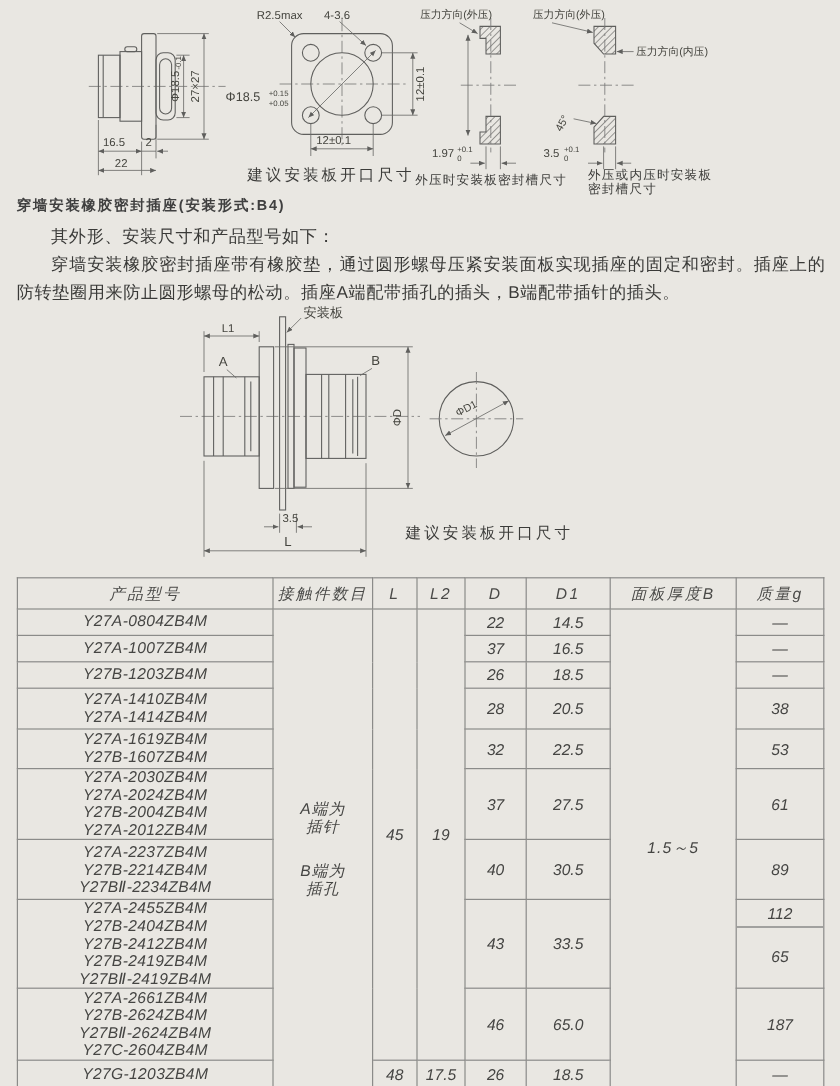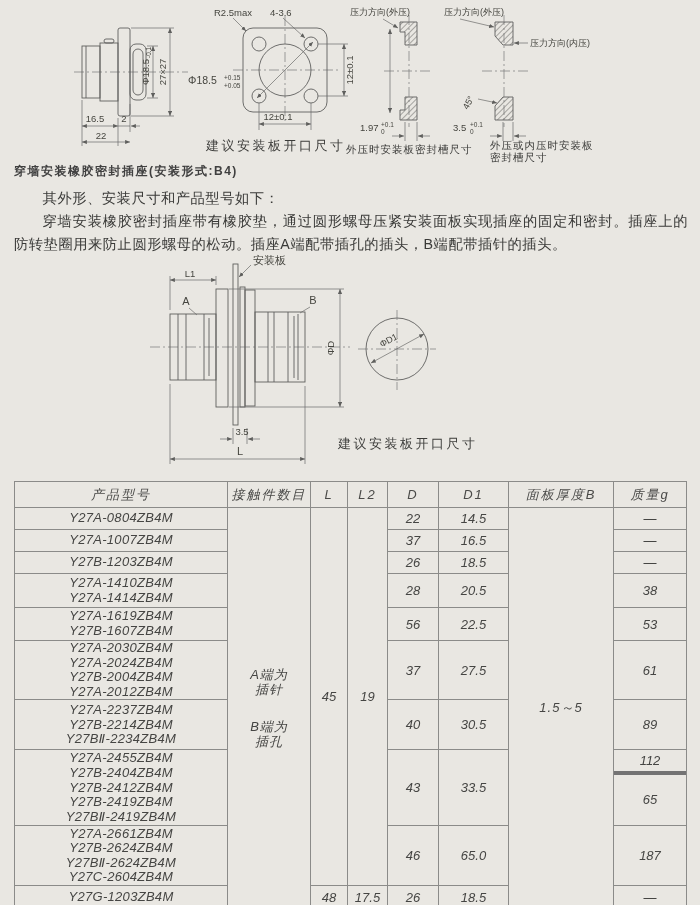--- a/index.html
+++ b/index.html
@@ -29,21 +29,21 @@
   .spec{position:absolute;top:481px;left:14px;width:672px;border-collapse:collapse;table-layout:fixed;}
   .spec td,.spec th{border:1px solid #8b8b89;font-size:13px;font-weight:normal;color:#454543;
                     text-align:center;vertical-align:middle;padding:0;overflow:hidden;font-style:italic;}
   .spec th{font-size:13px;letter-spacing:2px;color:#4a4a48;}
   .models{text-align:left;padding-left:40px;letter-spacing:0.3px;}
   .models div{line-height:14.6px;white-space:nowrap;}
   .contact div{line-height:15px;letter-spacing:1px;}
   .contact .gap{height:22px;}
   .panelcell{letter-spacing:1px;}
   .wsplit{padding:0;}
-  .wtop{height:21px;line-height:21px;border-bottom:4px solid #737373;}
+  .wtop{height:21px;line-height:21px;border-bottom:1px solid #737373;}
   .wbot{height:50px;line-height:50px;}
 </style>
 </head>
 <body>
 
 <div class="sheet">
 
   <svg class="svg-top" width="700" height="166" viewBox="0 0 700 166">
     <defs>
       <marker id="ma" orient="auto-start-reverse" markerWidth="9" markerHeight="7" refX="7" refY="3">
@@ -292,21 +292,21 @@
       </td>
       <td>28</td>
       <td>20.5</td>
       <td>38</td>
     </tr>
     <tr style="height:33px">
       <td class="models">
         <div>Y27A-1619ZB4M</div>
             <div>Y27B-1607ZB4M</div>
       </td>
-      <td>56</td>
+      <td>32</td>
       <td>22.5</td>
       <td>53</td>
     </tr>
     <tr style="height:58px">
       <td class="models">
         <div>Y27A-2030ZB4M</div>
             <div>Y27A-2024ZB4M</div>
         <div>Y27B-2004ZB4M</div>
             <div>Y27A-2012ZB4M</div>
       </td>

